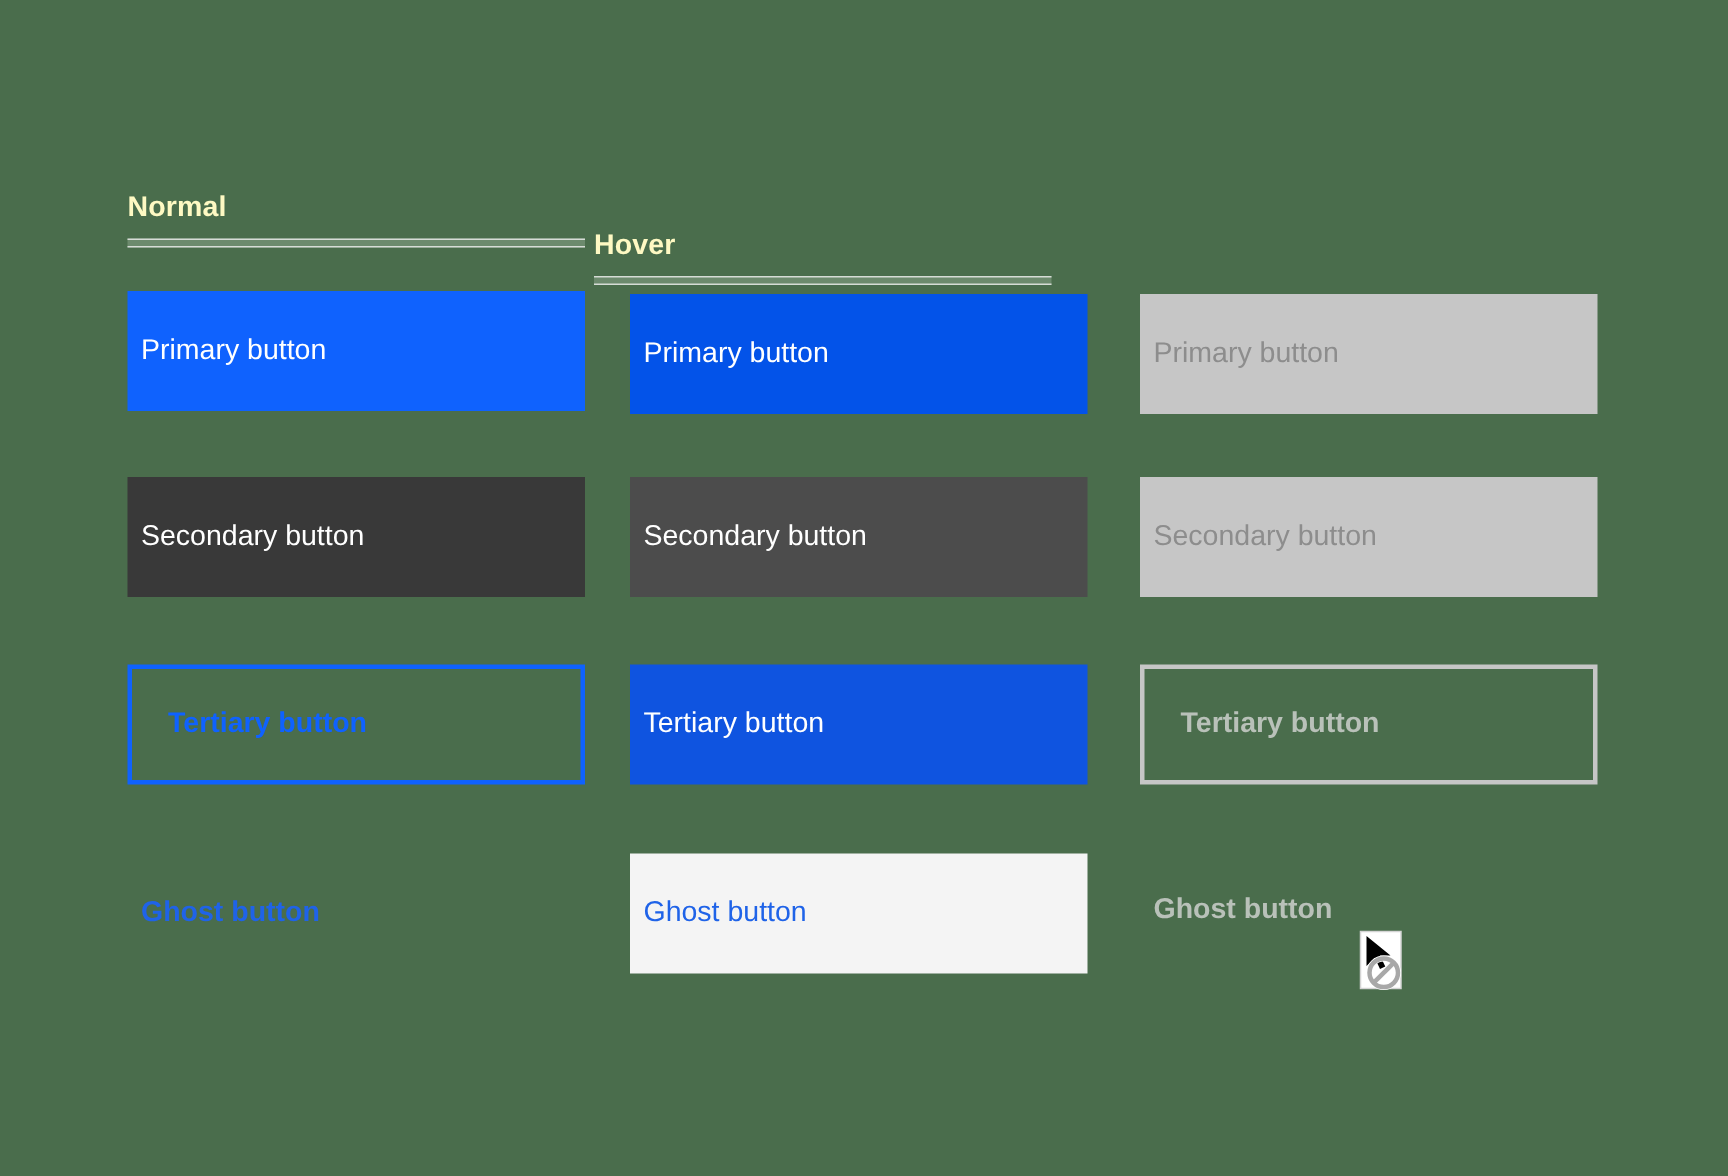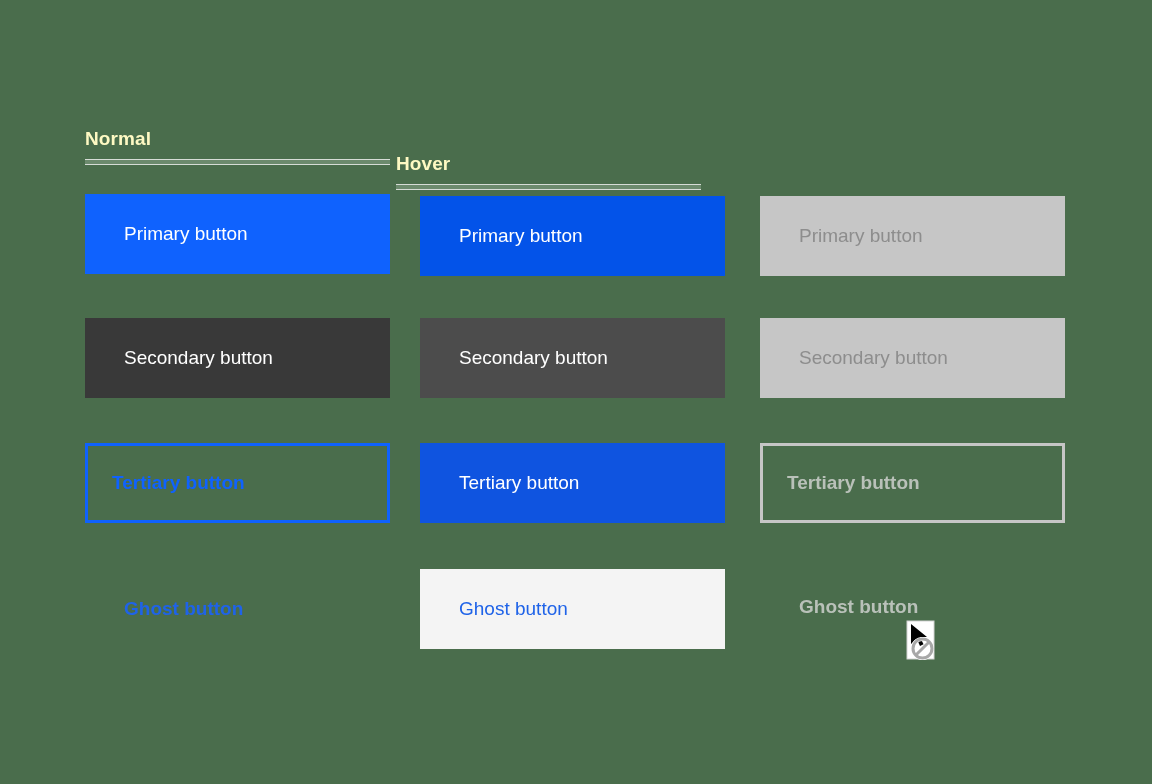--- a/index.html
+++ b/index.html
@@ -44,21 +44,21 @@
   }
 
   
   .btn {
     position: absolute;
     box-sizing: border-box;
     width: 305px;
     height: 80px;
     display: flex;
     align-items: center;
-    padding-left: 39px;
+    padding-left: 9px;
     font-size: 19px;
     line-height: 24px;
     font-family: "Liberation Sans", sans-serif;
     white-space: nowrap;
     border: 0 solid transparent;
     background: transparent;
     text-align: left;
   }
 
   

